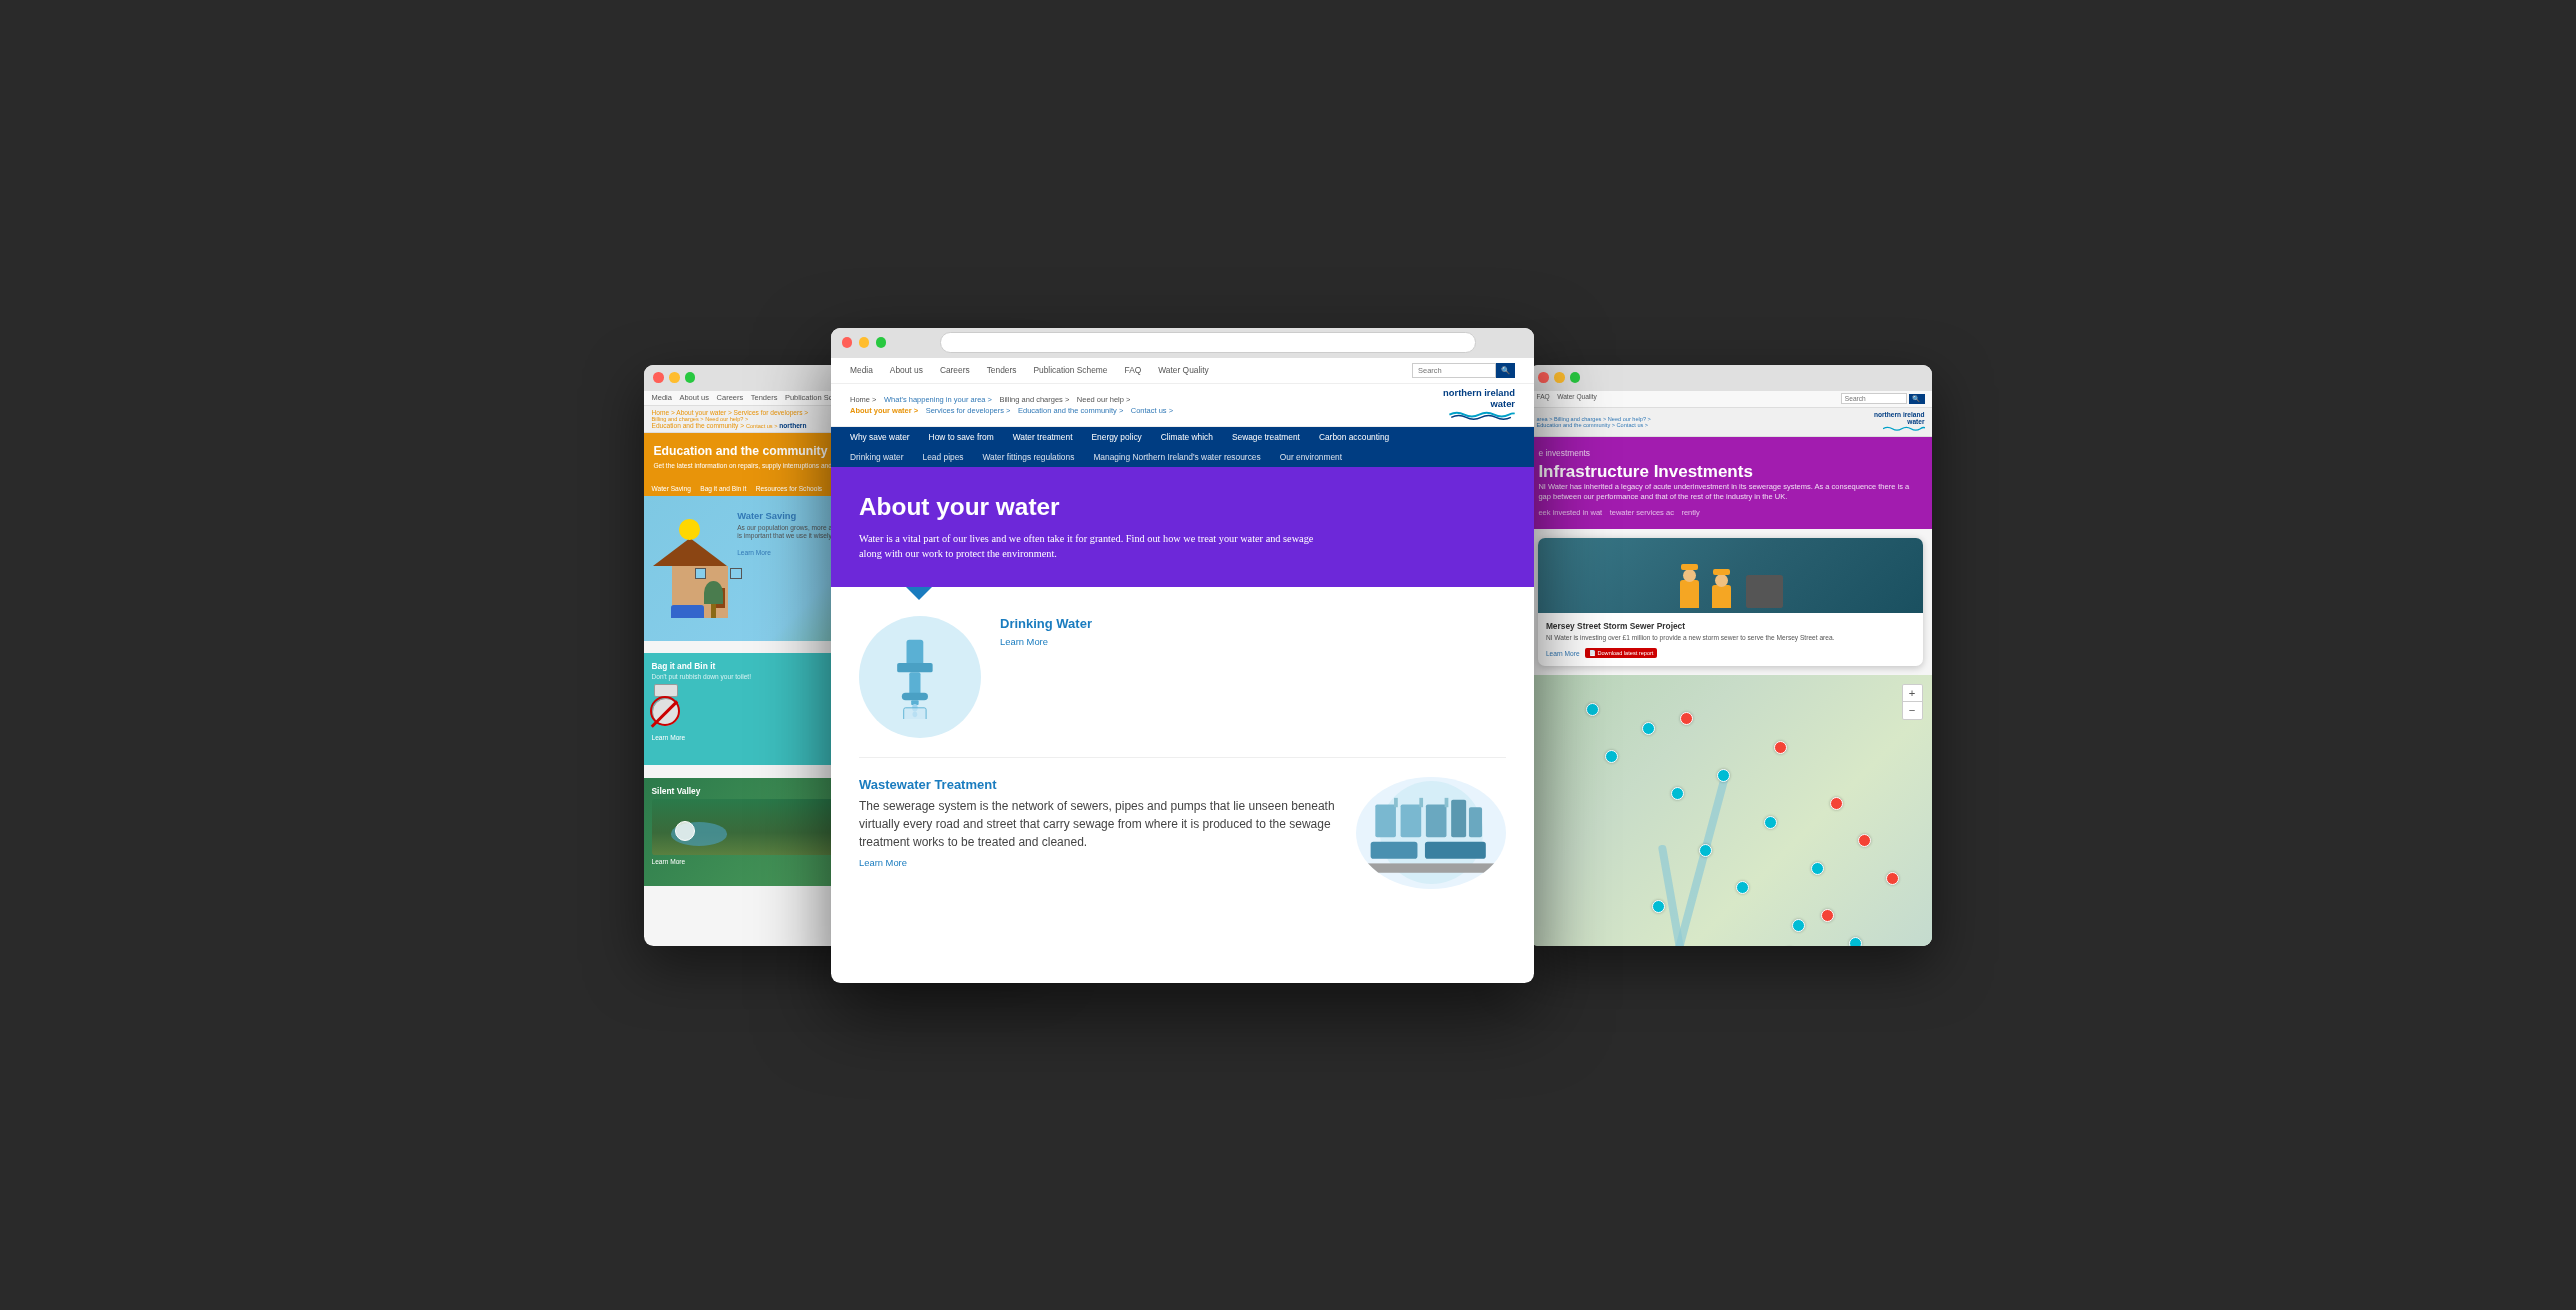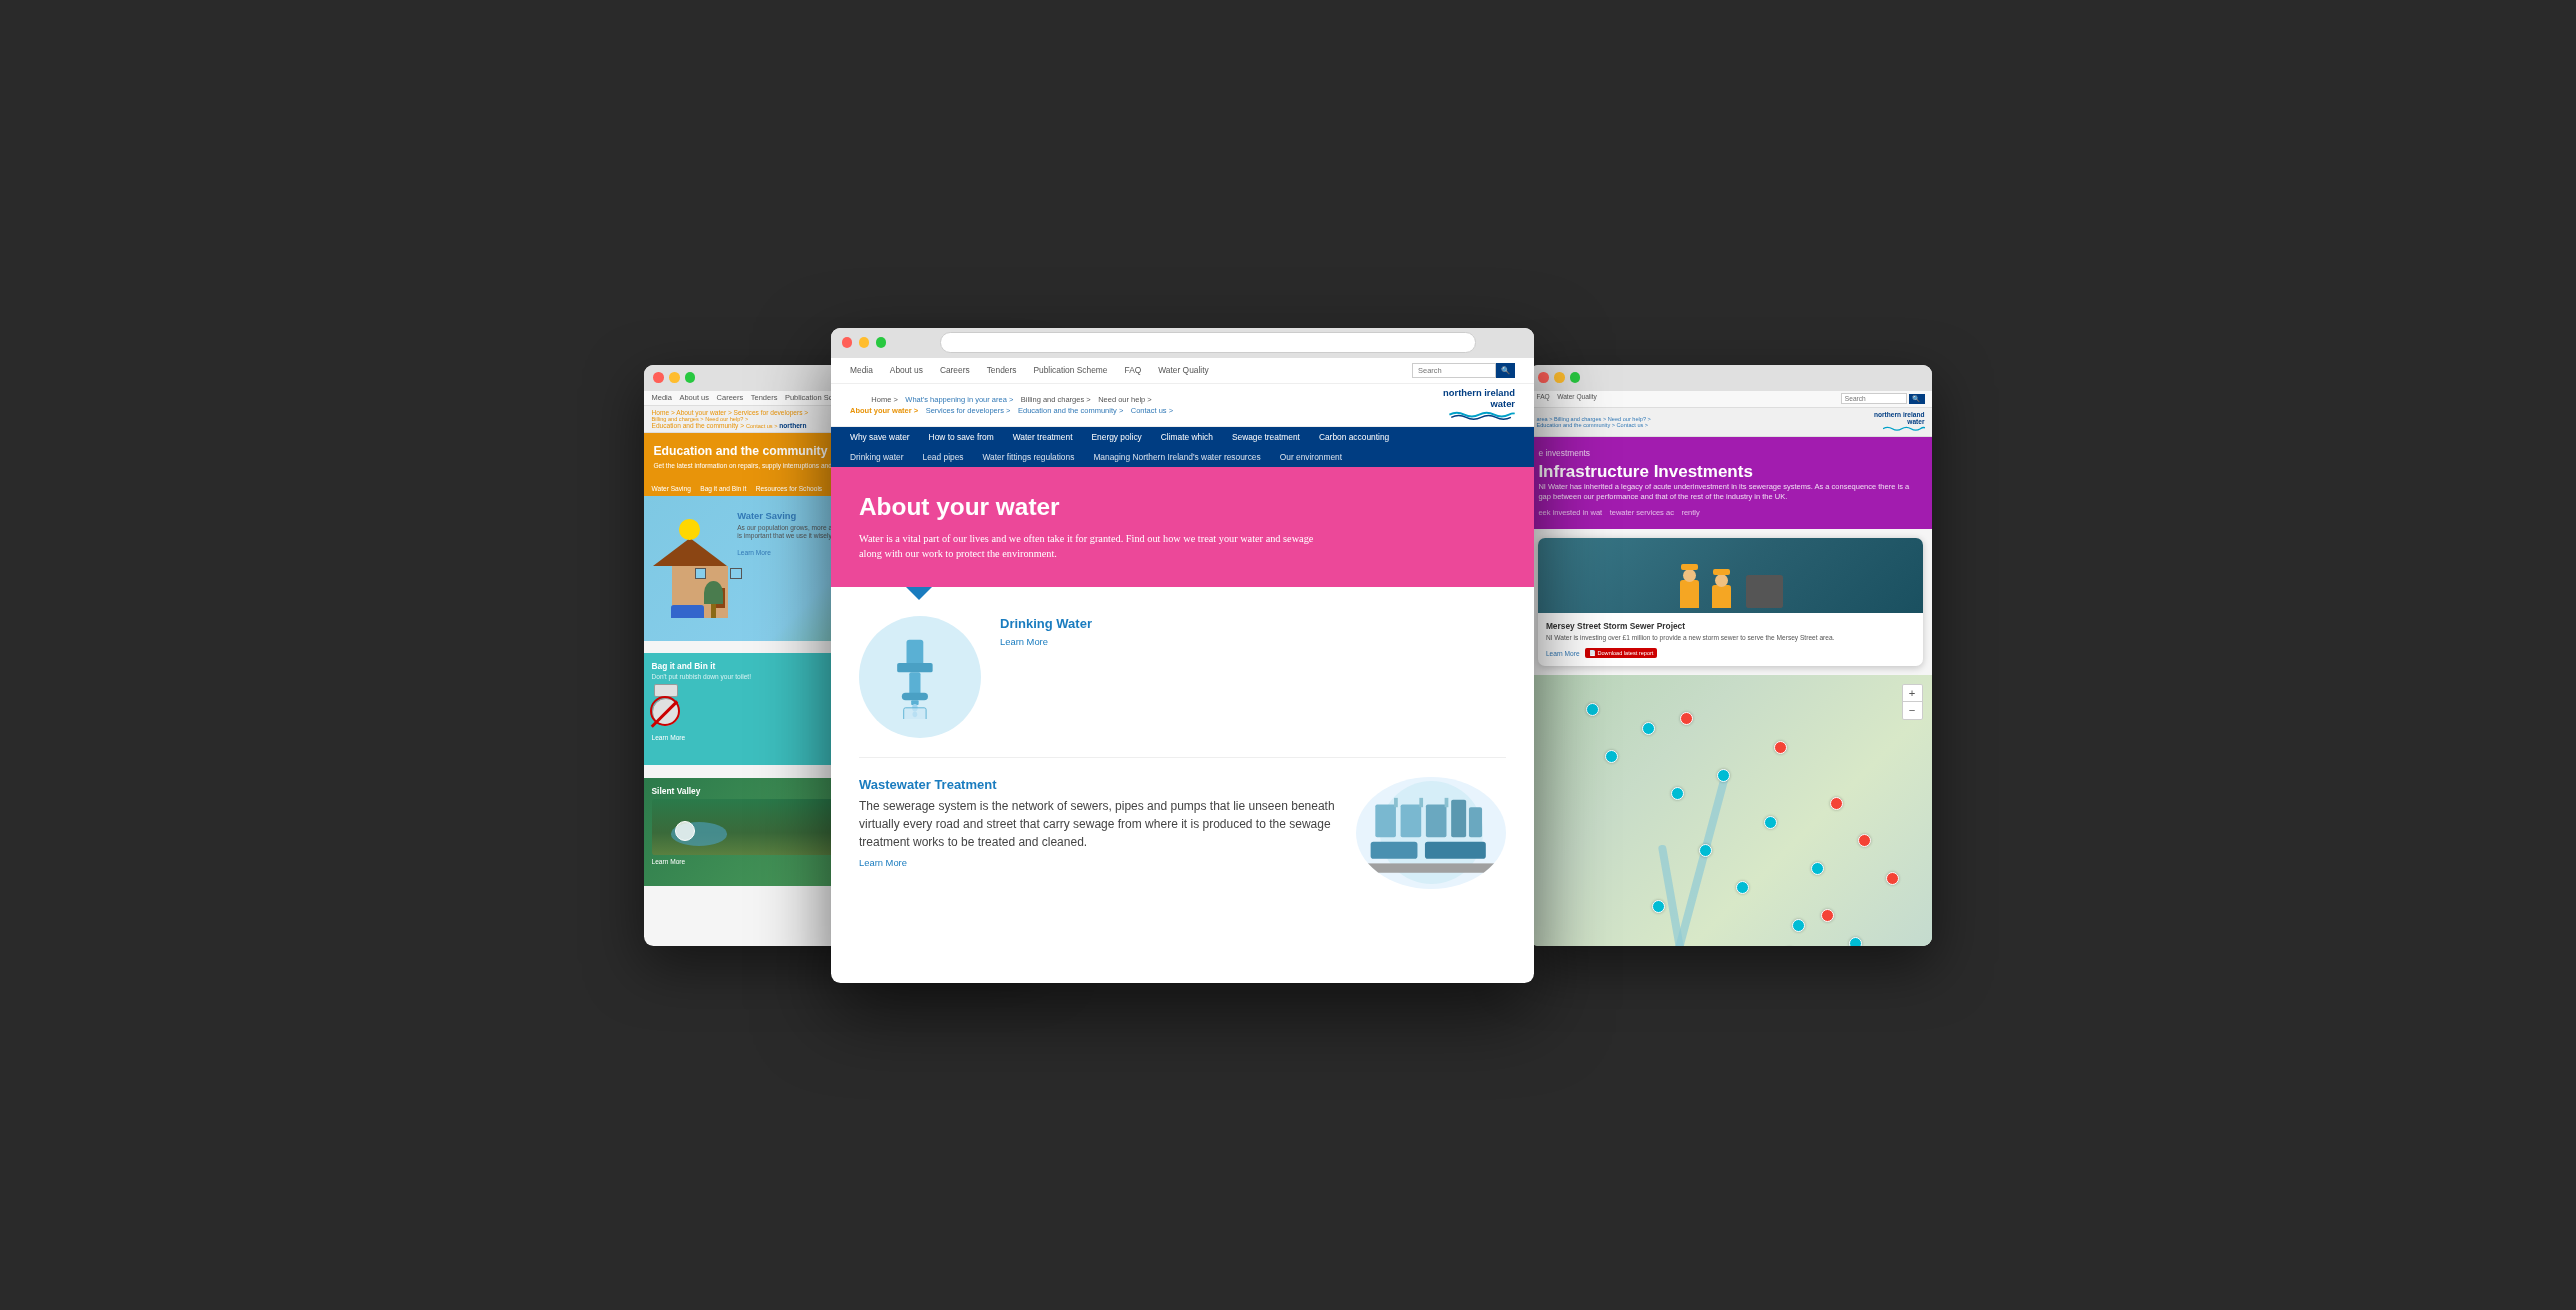--- a/index.html
+++ b/index.html
@@ -237,21 +237,21 @@
       color: white;
     }
     .browser-main .main-nav-row2 {
       display: flex;
       gap: 19px;
       padding: 3.7px 19px 5.6px;
       font-size: 8.4px;
       color: rgba(255,255,255,0.85);
     }
     .browser-main .hero {
-      background: #ec4899;
+      background: #6d28d9;
       padding: 26px 28px;
       color: white;
       position: relative;
     }
     .browser-main .hero h1 { font-size: 24.4px; font-weight: bold; margin-bottom: 9.4px; }
     .browser-main .hero p { font-size: 10.3px; line-height: 1.5; max-width: 469px; font-family: Liberation Serif, serif; }
     .browser-main .hero-arrow {
       width: 0; height: 0;
       border-left: 13px solid transparent;
       border-right: 13px solid transparent;
@@ -637,21 +637,21 @@
       <span>Publication Scheme</span>
       <span>FAQ</span>
       <span>Water Quality</span>
       <div class="search-box">
         <input type="text" placeholder="Search" style="">
         <button class="search-btn">🔍</button>
       </div>
     </div>
 
     <div class="breadcrumb-nav">
-      <div style="display:flex;flex-direction:column;gap:1.9px;align-items:center;">
+      <div style="display:flex;flex-direction:column;gap:1.9px;">
         <div style="display:flex;gap:7.5px;font-size:7.5px;color:#555;">
           <span>Home &gt;</span>
           <span style="color:#337ab7;">What's happening in your area &gt;</span>
           <span>Billing and charges &gt;</span>
           <span>Need our help &gt;</span>
         </div>
         <div style="display:flex;gap:7.5px;font-size:7.5px;">
           <span style="color:#e8940a;font-weight:bold;">About your water &gt;</span>
           <span style="color:#337ab7;">Services for developers &gt;</span>
           <span style="color:#337ab7;">Education and the community &gt;</span>

